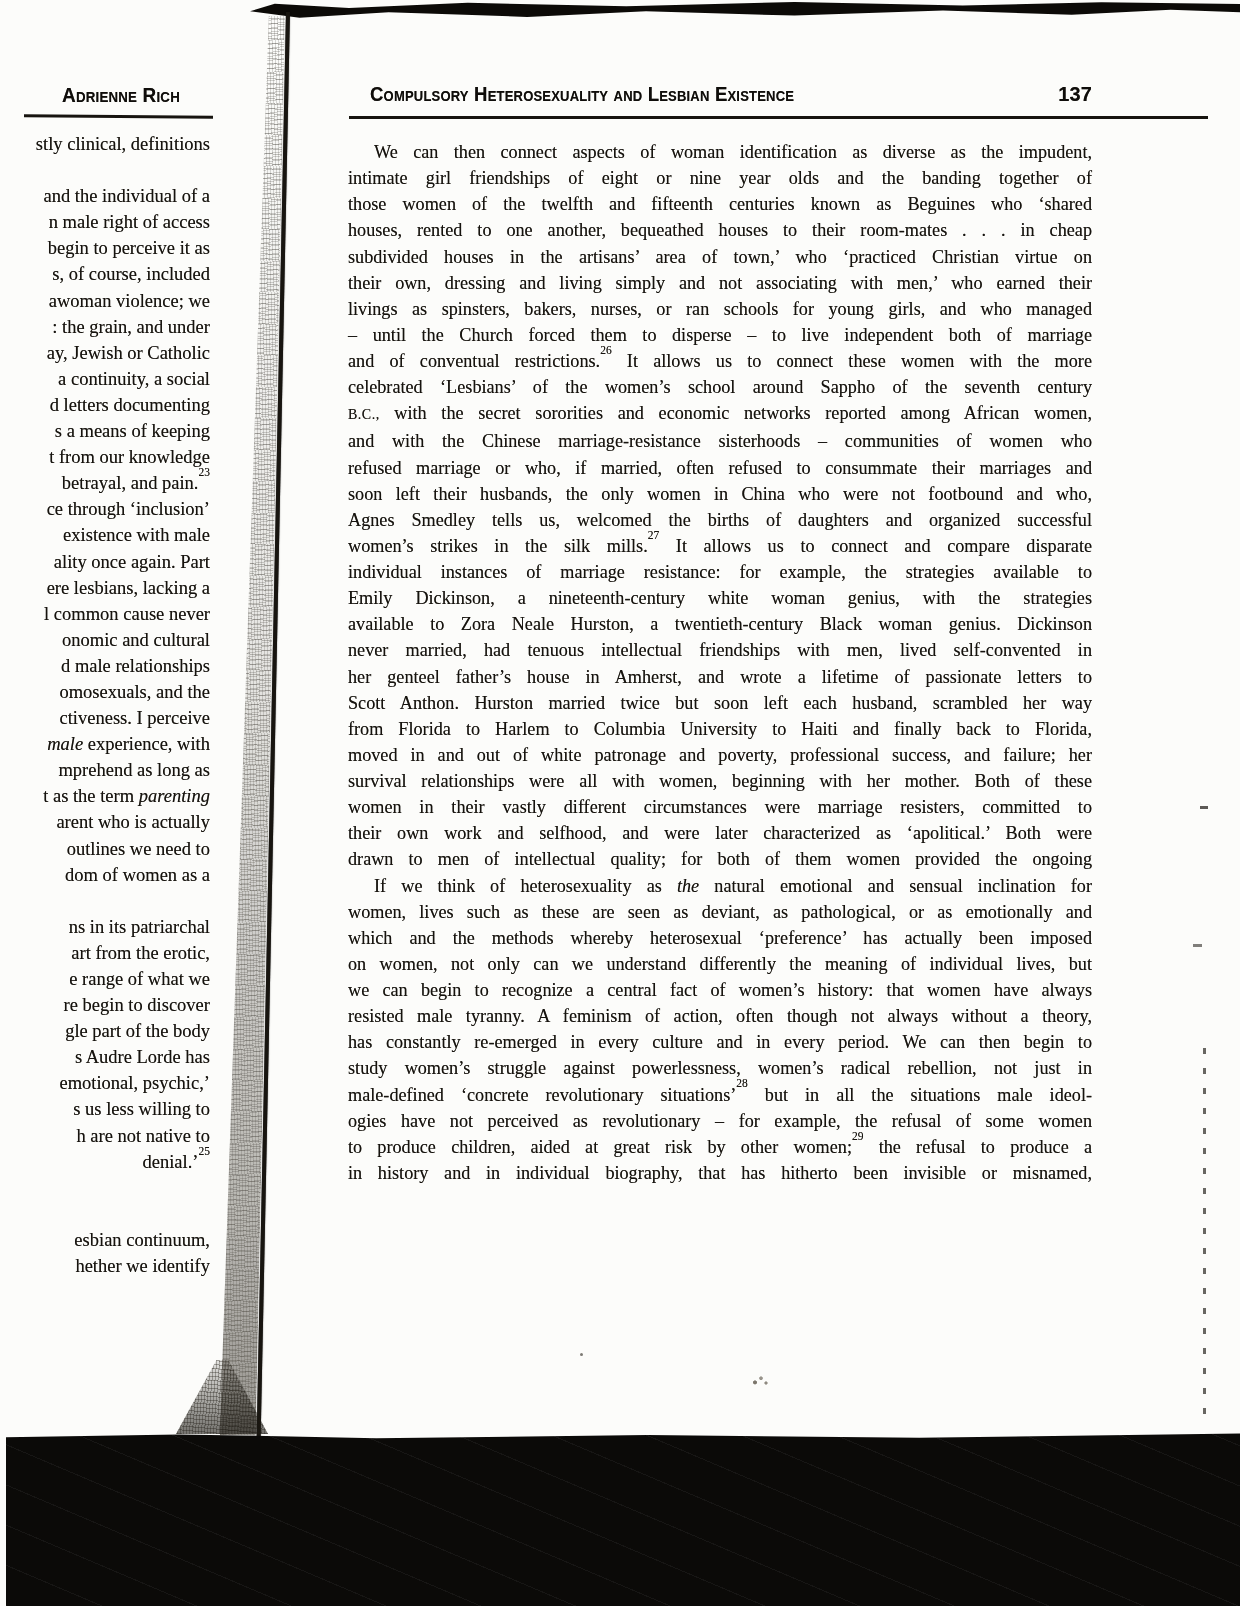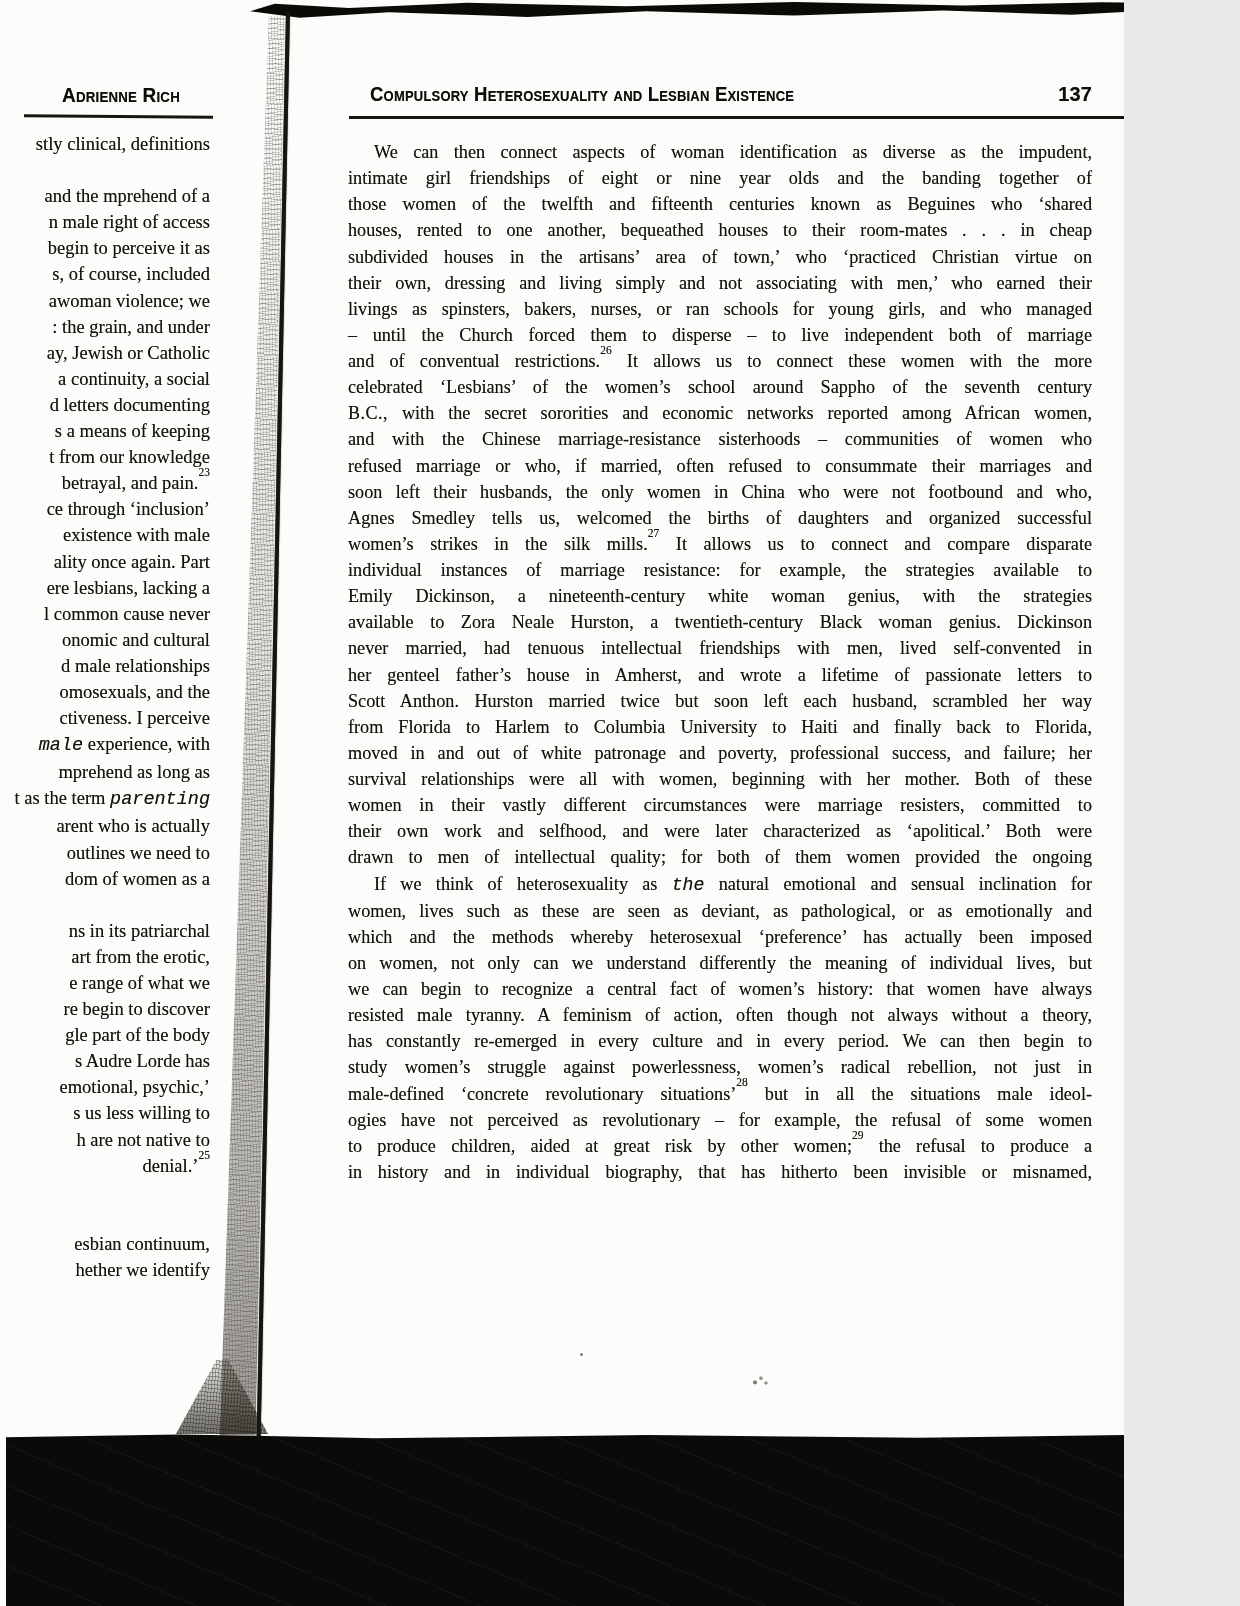--- a/index.html
+++ b/index.html
@@ -1,17 +1,17 @@
 <!DOCTYPE html>
 <html><head>
 <meta charset="utf-8">
 <style>
   html,body{margin:0;padding:0;background:#e9e9e7;}
   .page{
-    position:relative;width:1124px;height:1606px;background:#fcfcfa;overflow:hidden;
+    position:relative;width:1240px;height:1606px;background:#fcfcfa;overflow:hidden;
     font-family:"Liberation Serif", serif;color:#16130e;
     text-shadow:0 0 .4px rgba(20,16,10,.55);
   }
   
   .head{
     position:absolute;font-family:"Liberation Sans", sans-serif;font-weight:700;
     font-variant:small-caps;color:#0f0d0a;font-size:20px;letter-spacing:.2px;white-space:nowrap;
   }
   #left-head{left:30px;top:84px;width:182px;text-align:center;transform:scaleX(.95);transform-origin:center;}
   #right-head{left:370px;top:83px;transform:scaleX(.93);transform-origin:left;}
@@ -21,22 +21,22 @@
   #main-rule{left:349px;top:116px;width:859px;}
   
   .facing-col{position:absolute;left:0;top:131px;width:210px;font-size:18.5px;line-height:26.1px;}
   .facing-col .tline{min-height:26.1px;text-align:center;text-align-last:right;white-space:nowrap;}
   .main-col{position:absolute;left:348px;top:139px;width:744px;font-size:18.2px;line-height:26.13px;}
   .main-col .tline{min-height:26.13px;text-align:justify;text-align-last:justify;}
   .main-col .tline.endline{text-align-last:left;}
   .main-col .tline.indent{text-indent:26px;}
   .tline.blank{min-height:26.1px;}
   sup{font-size:11.5px;line-height:0;position:relative;top:-6px;margin-top:46px;}
-  .sc{font-size:18px;letter-spacing:.5px;}
-  i{font-style:italic;font-family:Liberation Mono, monospace;}
+  .sc{font-size:14px;letter-spacing:.5px;}
+  i{font-style:italic;}
   
   #scan-top{
     position:absolute;left:250px;top:2px;width:990px;height:17px;background:#0c0a07;
     clip-path:polygon(0 55%,2.5% 10%,10% 35%,22% 5%,38% 25%,55% 0,72% 20%,86% 2%,100% 12%,100% 60%,93% 45%,83% 75%,70% 50%,55% 80%,40% 55%,28% 88%,14% 60%,5% 92%);
   }
   #binding-line{
     position:absolute;left:286px;top:12px;width:3.6px;height:1428px;background:#181510;
     transform:rotate(1.18deg);transform-origin:top center;box-shadow:0 0 1.2px rgba(0,0,0,.8);
   }
   #binding-speckle{
@@ -88,21 +88,21 @@
   <div id="dash-a"></div>
   <div id="dash-b"></div>
   <div id="smudge"></div>
   <div id="dot-a"></div>
 
   <div class="head" id="left-head">Adrienne Rich</div>
   <div class="rule" id="left-rule"></div>
   <div class="facing-col">
       <div class="tline">stly clinical, definitions</div>
       <div class="tline blank"></div>
-      <div class="tline">and the mprehend of a</div>
+      <div class="tline">and the individual of a</div>
       <div class="tline">n male right of access</div>
       <div class="tline">begin to perceive it as</div>
       <div class="tline">s, of course, included</div>
       <div class="tline">awoman violence; we</div>
       <div class="tline">: the grain, and under</div>
       <div class="tline">ay, Jewish or Catholic</div>
       <div class="tline">a continuity, a social</div>
       <div class="tline">d letters documenting</div>
       <div class="tline">s a means of keeping</div>
       <div class="tline">t from our knowledge</div>

